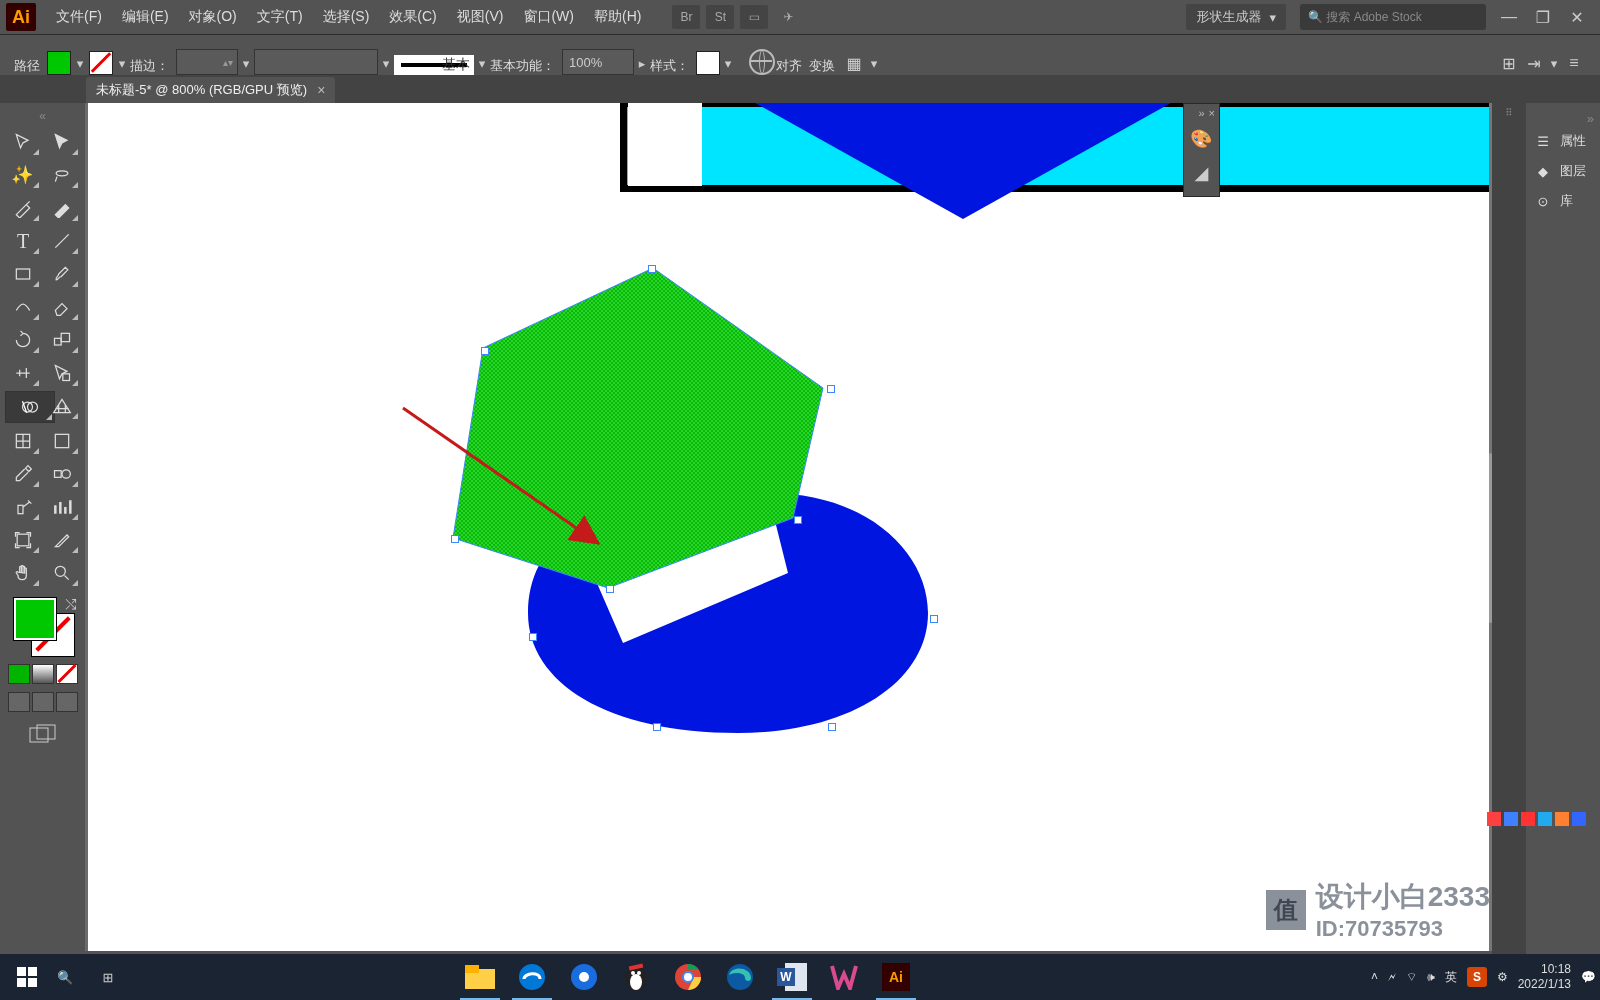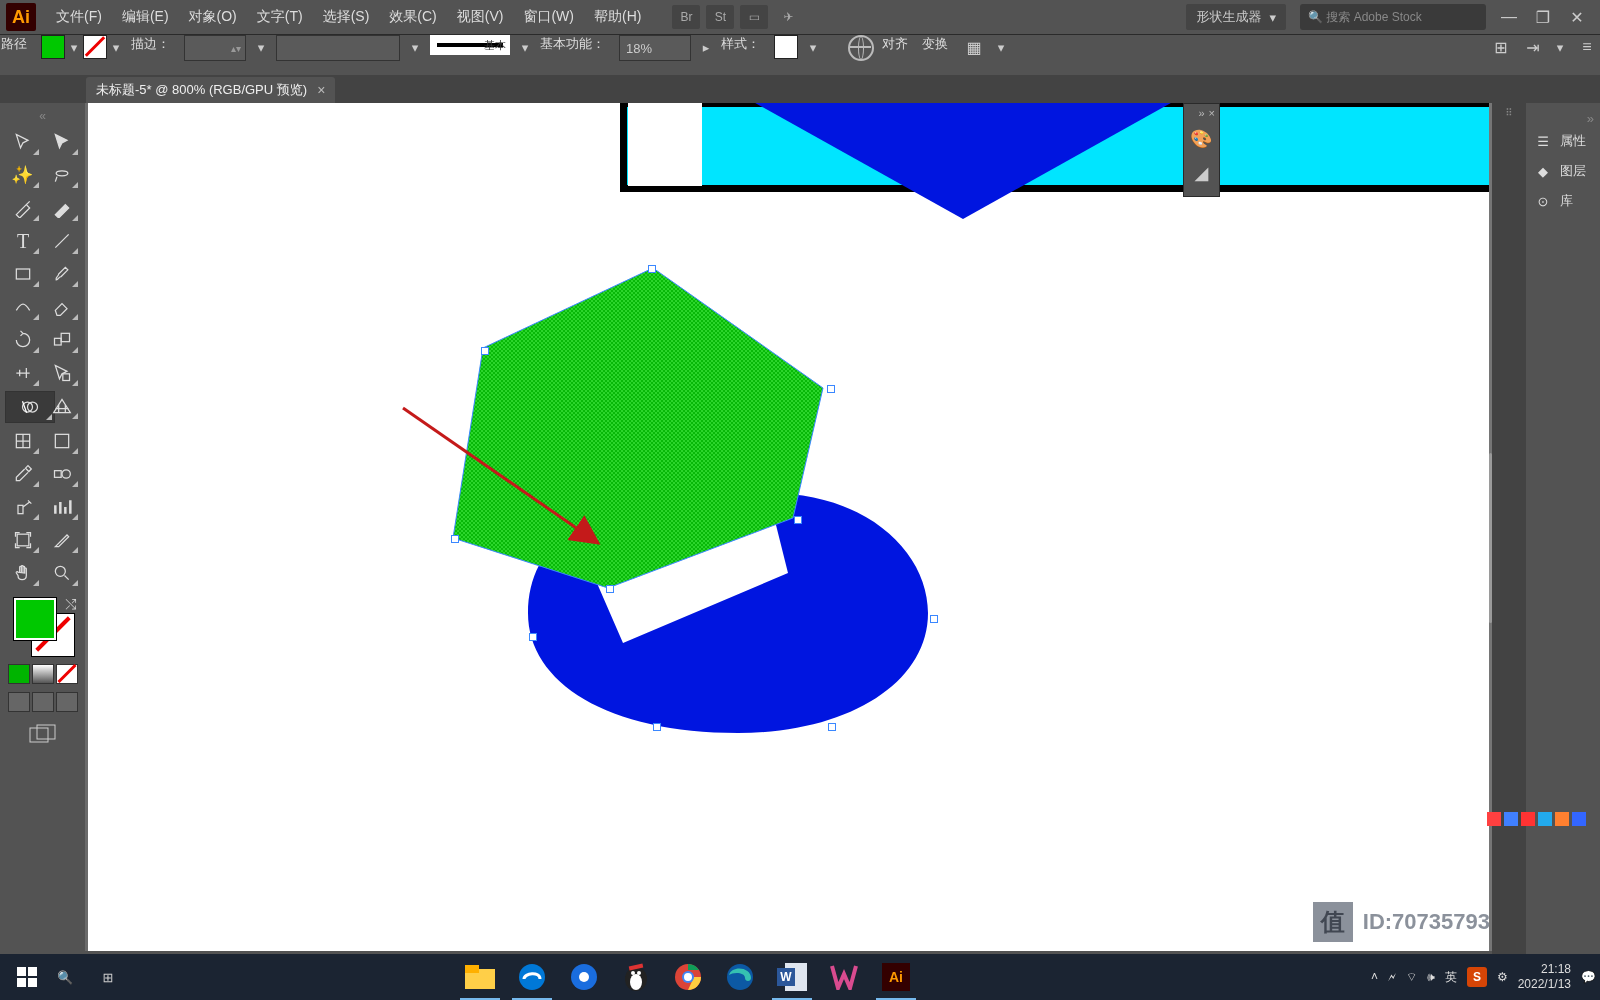--- a/index.html
+++ b/index.html
@@ -6,33 +6,33 @@
 .row{display:flex;align-items:center}
 .menubar{height:34px;background:#535353;display:flex;align-items:center;padding:0 6px}
 .ai-logo{width:30px;height:28px;background:#330000;color:#ff9a00;font-weight:bold;font-size:18px;display:flex;align-items:center;justify-content:center;margin-right:10px;border-radius:2px}
 .menubar .mitem{padding:0 10px;height:34px;display:flex;align-items:center;cursor:default;color:#ddd;font-size:14px}
 .menubar .spacer{flex:1}
 .mb-ic{width:28px;height:24px;background:#444;margin:0 3px;border-radius:2px;display:flex;align-items:center;justify-content:center;color:#aaa;font-size:12px}
 .ws-drop{height:26px;padding:0 10px;background:#444;border-radius:2px;display:flex;align-items:center;margin:0 8px;font-size:13px}
 .search{height:26px;width:170px;background:#3a3a3a;border-radius:3px;display:flex;align-items:center;padding:0 8px;color:#888;font-size:12px;margin:0 6px}
 .winbtn{width:30px;height:20px;display:flex;align-items:center;justify-content:center;color:#ccc;font-size:16px;margin:0 2px}
 
-.optbar{height:40px;background:#535353;border-top:1px solid #2a2a2a;display:flex;align-items:flex-start;padding:0 1px;gap:8px}
+.optbar{height:40px;background:#535353;border-top:1px solid #2a2a2a;display:flex;align-items:flex-end;padding:0 14px;gap:1px}
 .opt-label{color:#ddd;font-size:13px;margin-right:6px}
 .swatch{width:22px;height:22px;border:1px solid #222}
 .swatch.green{background:#00c800}
 .swatch.nostroke{background:#fff;position:relative}
 .swatch.nostroke::after{content:"";position:absolute;left:-2px;top:9px;width:26px;height:3px;background:#e00;transform:rotate(-45deg)}
 .swatch.white{background:#fff}
 .num-in{width:52px;height:24px;background:#5a5a5a;border:1px solid #333;display:flex;align-items:center;justify-content:flex-end;padding:0 4px}
 .sel{height:24px;background:#5a5a5a;border:1px solid #333;display:flex;align-items:center;padding:0 6px;gap:6px}
 .sel.long{width:110px}
 .stroke-prev{width:80px;height:20px;background:#fff;display:flex;align-items:center;justify-content:center;position:relative}
 .stroke-prev .line{width:66px;height:4px;background:#000}
-.stroke-prev .lab{position:absolute;right:4px;font-size:11px;color:#333}
+.stroke-prev .lab{position:absolute;right:4px;font-size:14px;color:#333}
 .drop-ar{width:14px;height:24px;display:flex;align-items:center;justify-content:center;color:#ccc}
 .opt-ic{width:24px;height:24px;display:flex;align-items:center;justify-content:center;color:#ccc;font-size:16px}
 .globe{width:22px;height:22px;border:2px solid #bbb;border-radius:50%;position:relative}
 .globe::before{content:"";position:absolute;left:8px;top:-1px;width:4px;height:22px;border:1px solid #bbb;border-radius:50%}
 .globe::after{content:"";position:absolute;top:9px;left:-1px;height:2px;width:22px;background:#bbb}
 
 .tabbar{height:28px;background:#434343;display:flex;align-items:flex-end;padding-left:86px}
 .tab{height:26px;background:#535353;display:flex;align-items:center;padding:0 10px;border-radius:3px 3px 0 0;gap:10px;font-size:13px;color:#eee}
 .tab .x{color:#bbb;font-size:14px}
 
@@ -151,21 +151,21 @@
   <div class="drop-ar">▾</div>
   <div class="sel long"></div>
     <div class="drop-ar">▾</div>
   <div class="stroke-prev">
       <div class="line"></div>
       <span class="lab">基本</span>
     </div>
     <div class="drop-ar">▾</div>
   <span class="opt-label">基本功能：</span>
   <div class="num-in" style="width:60px;justify-content:flex-start;padding-left:6px">
-      <span>18%</span>
+      <span>100%</span>
     </div>
   <div class="drop-ar">▸</div>
   <span class="opt-label">样式：</span>
   <div class="swatch white"></div>
     <div class="drop-ar">▾</div>
   <div style="width:12px"></div>
   <div class="globe"></div>
   <span class="opt-label">对齐</span>
   <span class="opt-label">变换</span>
   <div class="opt-ic">▦</div>
@@ -451,20 +451,21 @@
     <div class="rp-item">
         <span class="rp-ic">⊙</span>
         <span>库</span>
       </div>
   </div>
 </div>
 
 <div class="watermark">
   <div class="sq">值</div>
   <div>
+    <div>设计小白2333</div>
     <div style="font-size:22px">ID:70735793</div>
   </div>
 </div>
 <div class="colorchips">
   <div style="background:#ff4040"></div>
     <div style="background:#4080ff"></div>
     <div style="background:#ff3333"></div>
     <div style="background:#22aaee"></div>
     <div style="background:#ff8030"></div>
     <div style="background:#3366ff"></div>
@@ -543,18 +544,18 @@
   <div class="tb-spacer"></div>
   <div class="tray">
     <span>˄</span>
     <span>🗲</span>
     <span>⌔</span>
     <span>🕪</span>
     <span>英</span>
     <span style="width:20px;height:20px;background:#d64506;display:flex;align-items:center;justify-content:center;color:#fff;border-radius:3px;font-weight:bold">S</span>
     <span>⚙</span>
     <div class="clock">
-      <div>21:18</div>
+      <div>10:18</div>
       <div>2022/1/13</div>
     </div>
     <span>💬</span>
   </div>
 </div>
 
 </body></html>

